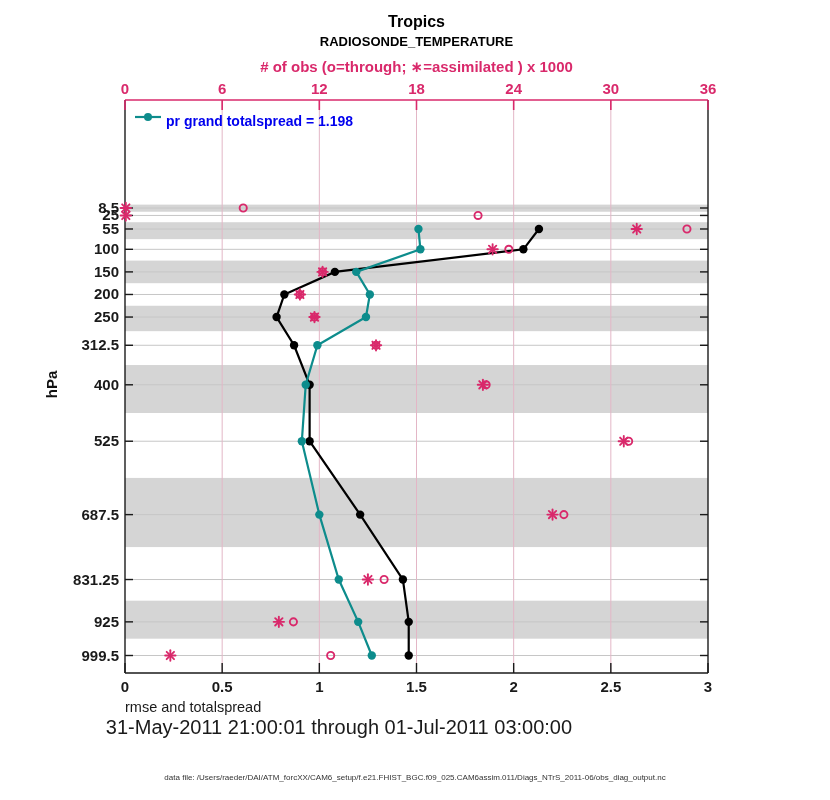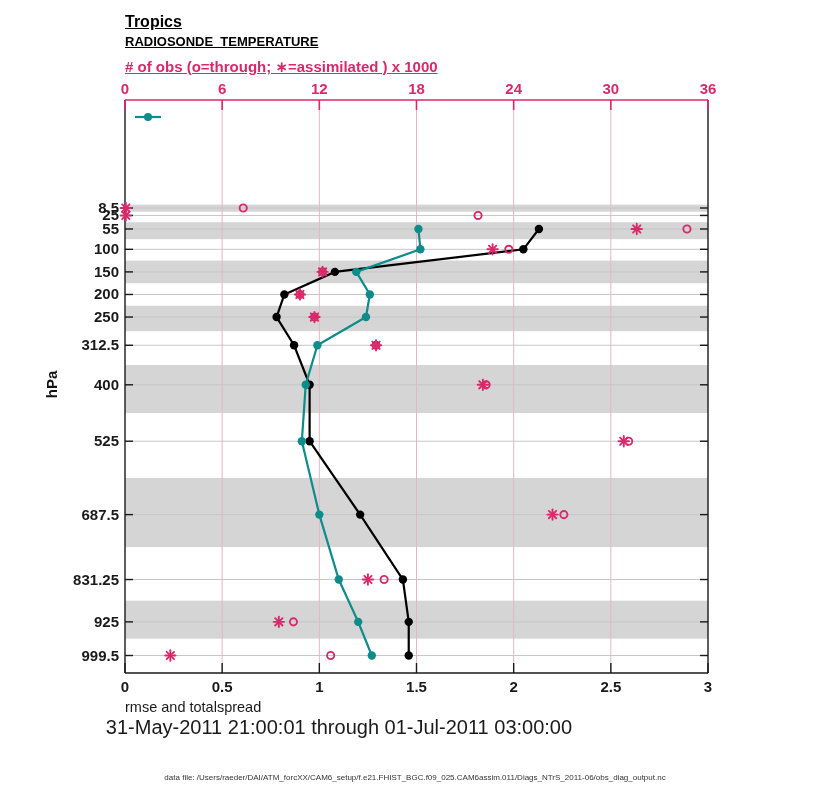--- a/index.html
+++ b/index.html
@@ -1,18 +1,18 @@
 <!DOCTYPE html>
 <html><head>
 <meta charset="utf-8">
 <style>
   html,body{margin:0;padding:0;background:#ffffff;}
   body{width:830px;height:800px;position:relative;font-family:"Liberation Sans","DejaVu Sans",sans-serif;overflow:hidden;}
   .abs{position:absolute;}
-  .ctitle{left:125px;width:583px;font-weight:bold;color:#000;text-decoration:underline;}
+  .ctitle{left:125px;width:583px;text-align:center;font-weight:bold;color:#000;}
   #title{top:13px;font-size:16px;}
   #subtitle{top:34px;font-size:13px;}
   #obslabel{top:58px;font-size:15px;font-weight:600;}
   #legend{left:135px;top:112px;}
   .lrow{display:flex;align-items:center;height:18px;}
   .lmark{width:26px;height:10px;margin-right:5px;flex:0 0 auto;}
   .ltext{font-size:14px;font-weight:600;color:#0000ee;white-space:nowrap;}
   #ylab{left:28px;top:376px;width:46px;text-align:center;font-size:15px;font-weight:600;transform:rotate(-90deg);color:#111;}
   #xlab{left:125px;width:583px;top:699px;text-align:left;font-size:14.5px;color:#1a1a1a;}
   #daterange{left:0;width:678px;top:716px;text-align:center;font-size:20px;color:#1a1a1a;}
@@ -254,19 +254,20 @@
   </svg>
 
 <div class="abs" id="legend">
     <div class="lrow">
       <div class="lmark">
         <svg width="26" height="10">
           <line x1="0" y1="5" x2="26" y2="5" stroke="#0d8c8c" stroke-width="2.2"></line>
           <circle cx="13" cy="5" r="4" fill="#0d8c8c"></circle>
         </svg>
       </div>
+      <span class="ltext">pr grand totalspread = 1.198</span>
     </div>
   </div>
 
 <div class="abs" id="ylab">hPa</div>
 <div class="abs" id="xlab">rmse and totalspread</div>
 <div class="abs" id="daterange">31-May-2011 21:00:01 through 01-Jul-2011 03:00:00</div>
 <div class="abs" id="datafile">data file: /Users/raeder/DAI/ATM_forcXX/CAM6_setup/f.e21.FHIST_BGC.f09_025.CAM6assim.011/Diags_NTrS_2011-06/obs_diag_output.nc</div>
 
 </body></html>

